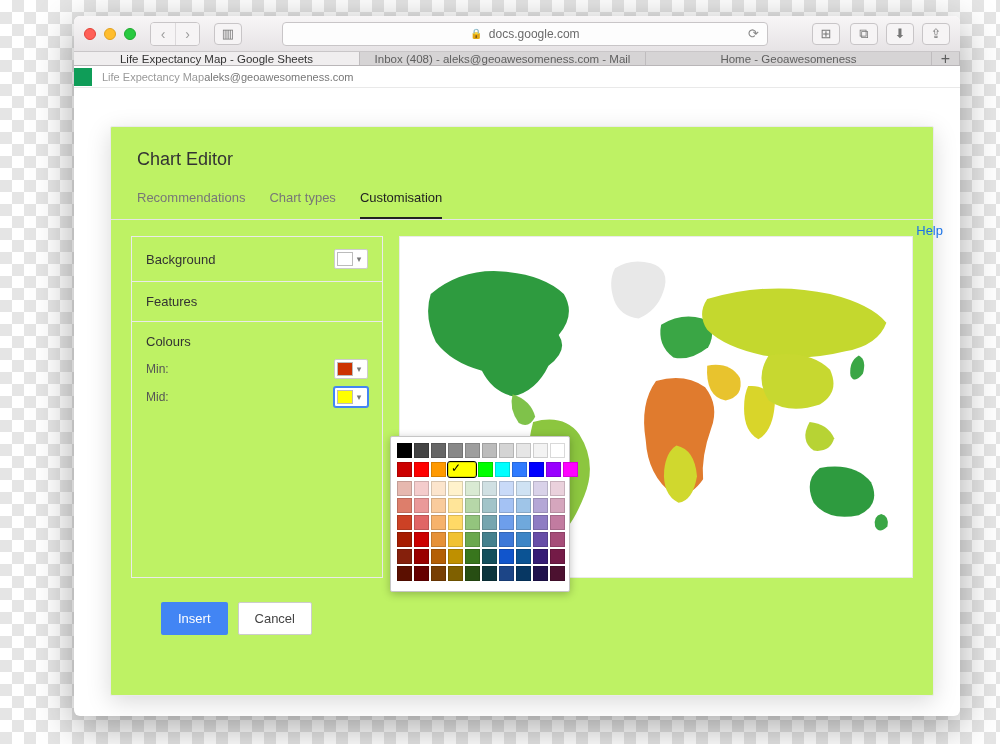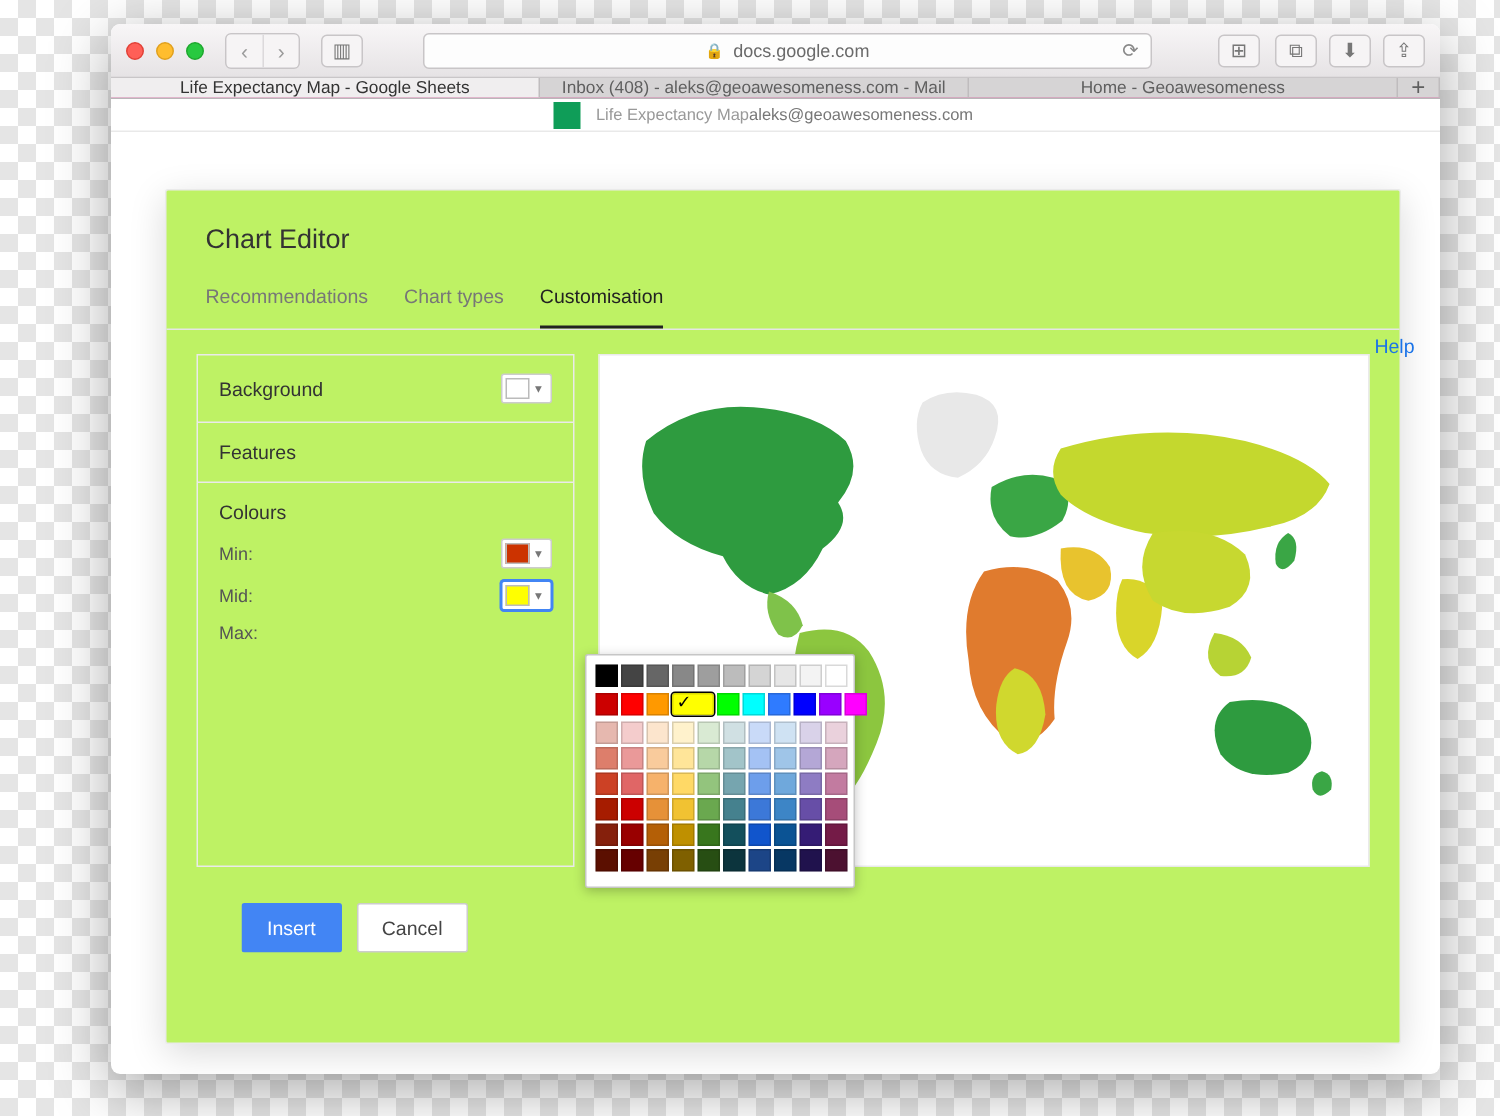--- a/index.html
+++ b/index.html
@@ -48,26 +48,26 @@
     flex:1; height:24px; background:#fdfdfd; border:1px solid #c8c5c7; border-radius:4px;
     display:flex; align-items:center; justify-content:center;
     color:#6a6a6a; font-size:12px; margin: 0 30px;
     position:relative;
   }
   .addr .lock { margin-right:6px; font-size:10px; }
   .addr .reload { position:absolute; right:8px; color:#888; font-size:13px; }
   .trailbtns { display:flex; gap:8px; }
   .trailbtns .iconbtn { margin:0; }
   
-  .tabs { height:14px; display:flex; background:#ec4899; border-bottom:1px solid #b9b6b8; font-size:11.5px; color:#5f5f5f; }
+  .tabs { height:14px; display:flex; background:#14b8a6; border-bottom:1px solid #b9b6b8; font-size:11.5px; color:#5f5f5f; }
   .tab { flex:1; display:flex; align-items:center; justify-content:center; border-right:1px solid #bfbcbe; background:#d6d4d5; }
   .tab.active { background:#f0eeef; color:#333; }
   .tab.add { flex:0 0 28px; font-size:16px; }
   
-  .gbar { height:22px; display:flex; align-items:center; justify-content:center; font-size:11px; color:#777; padding:0 16px; border-bottom:1px solid #e9e9e9; }
+  .gbar { height:22px; display:flex; align-items:center; justify-content:flex-start; font-size:11px; color:#777; padding:0 16px; border-bottom:1px solid #e9e9e9; }
   .ggrn { width:18px; height:18px; background:#0f9d58; margin-left:-16px; }
   
   .dialog {
     position:absolute; left:36px; top:110px; width:824px; height:570px;
     background:#bef264; border:1px solid #eaeaea; border-radius:2px;
     box-shadow: 0 6px 24px rgba(0,0,0,0.15);
   }
   .dialog h1 { font-size:18px; font-weight:400; color:#333; padding:22px 26px 10px; }
   .dtabs { display:flex; gap:24px; padding:0 26px; border-bottom:1px solid #e5e5e5; font-size:13px; color:#777; }
   .dtab { padding:10px 0 12px; cursor:pointer; }
@@ -175,23 +175,20 @@
               <span class="sw" id="sw-min" style="background: rgb(204, 51, 0);"></span>
               <span class="car">▾</span>
             </span>
           </div>
           <div class="crow">
             <span>Mid:</span>
             <span class="swatchbtn open">
               <span class="sw" id="sw-mid" style="background: rgb(255, 255, 0);"></span>
               <span class="car">▾</span>
             </span>
-          </div>
-          <div class="crow">
-            <span>Max:</span>
           </div>
         </div>
       </div>
 
       <div class="map">
         <svg viewBox="0 0 500 300">
 
           <path fill="#e8e8e8" d="M210 15 q15 -10 35 -5 q20 6 12 28 q-6 18 -24 26 q-18 -2 -24 -18 q-6 -18 1 -31z"></path>
 
           <path fill="#2e9b3f" d="M30 40 q30 -25 70 -22 q40 3 60 22 q12 20 -5 40 q10 15 -10 30 q-12 25 -35 30 q-20 -5 -30 -25 q-30 -8 -45 -28 q-12 -25 -5 -47z"></path>

